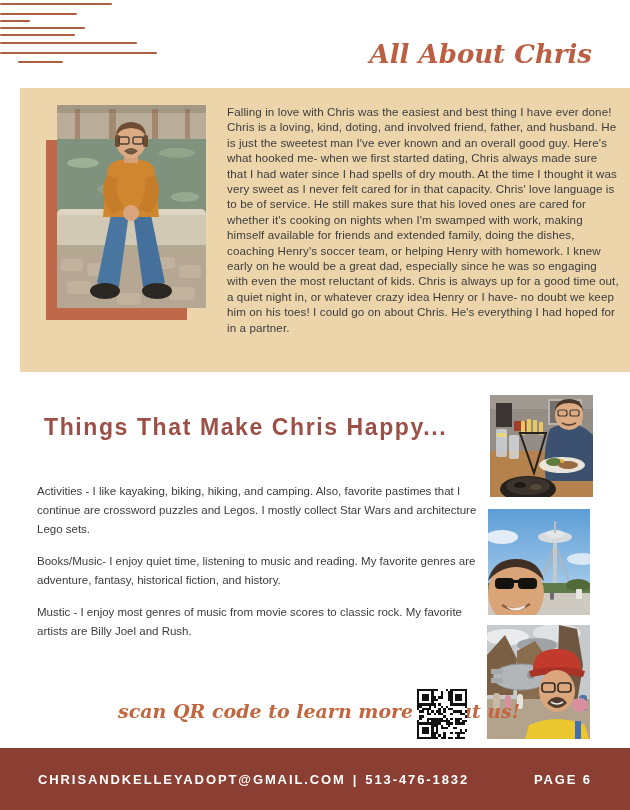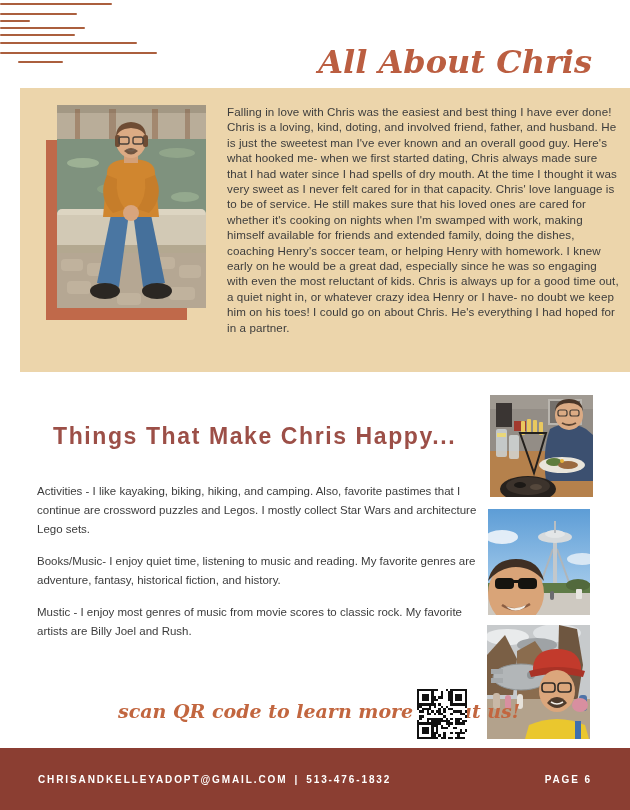--- a/index.html
+++ b/index.html
@@ -10,36 +10,36 @@
   .page{position:absolute;inset:0;}
 
   
   .speed-lines{position:absolute;left:0;top:0;width:200px;height:70px;}
   .speed-line{position:absolute;height:2px;background:#ab5f3e;border-radius:1px;}
 
   
   .page-title{
     position:absolute;top:22px;right:38px;
     font-family:"DejaVu Serif", serif;font-style:italic;font-weight:700;
-    font-size:32px;color:#bb5e41;white-space:nowrap;
+    font-size:26px;color:#bb5e41;white-space:nowrap;
   }
 
   
   .intro-panel{position:absolute;left:0;top:88px;width:630px;height:284px;background:#ecd5ab;margin-left:20px;}
   .photo-accent{position:absolute;left:26px;top:52px;width:141px;height:180px;background:#c0694a;}
   .main-photo{position:absolute;left:37px;top:17px;width:149px;height:203px;overflow:hidden;}
   .main-photo svg{display:block;width:100%;height:100%;}
   .intro-paragraph{
     position:absolute;left:207px;top:16px;width:392px;
     font-size:11.6px;line-height:15.4px;color:#3c3c3c;letter-spacing:0.1px;margin:0;
   }
 
   
   .happy-heading{
-    position:absolute;left:36px;top:406px;margin:17px;
+    position:absolute;left:36px;top:406px;margin:8px;
     font-size:23px;font-weight:700;letter-spacing:1.6px;color:#9c4f47;white-space:nowrap;
   }
   .happy-list{position:absolute;left:37px;top:482px;width:448px;}
   .happy-item{margin:0 0 13px 0;font-size:11.5px;line-height:19px;color:#3c3c3c;}
 
   
   .photo{position:absolute;overflow:hidden;background:#ddd;}
   .photo svg{display:block;width:100%;height:100%;}
   .photo-restaurant{left:490px;top:395px;width:103px;height:102px;}
   .photo-needle{left:488px;top:509px;width:102px;height:106px;}
@@ -52,21 +52,21 @@
     font-size:19px;color:#c2663f;white-space:nowrap;
   }
   .qr-code{position:absolute;left:417px;top:689px;width:50px;height:50px;}
   .qr-code svg{display:block;width:100%;height:100%;}
 
   
   .footer{
     position:absolute;left:0;top:748px;width:630px;height:62px;background:#8b3e32;
     display:flex;align-items:center;justify-content:space-between;
     padding:0 38px;box-sizing:border-box;
-    color:#ffffff;font-size:10px;font-weight:700;letter-spacing:1.9px;
+    color:#ffffff;font-size:13px;font-weight:700;letter-spacing:1.9px;
   }
   .footer-left{display:flex;align-items:center;gap:7px;white-space:nowrap;}
 </style>
 </head>
 <body>
 
 <div class="page">
 
   <div class="speed-lines">
     <div class="speed-line" style="top:3px;left:0;width:112px;"></div>

